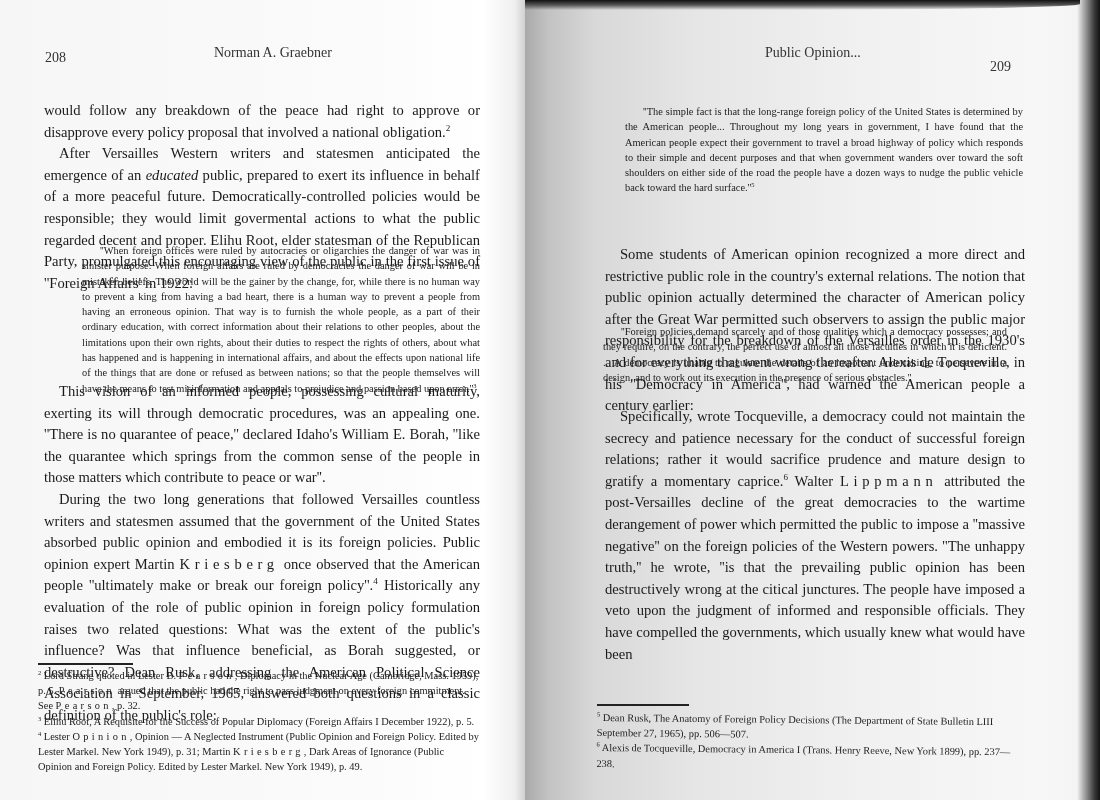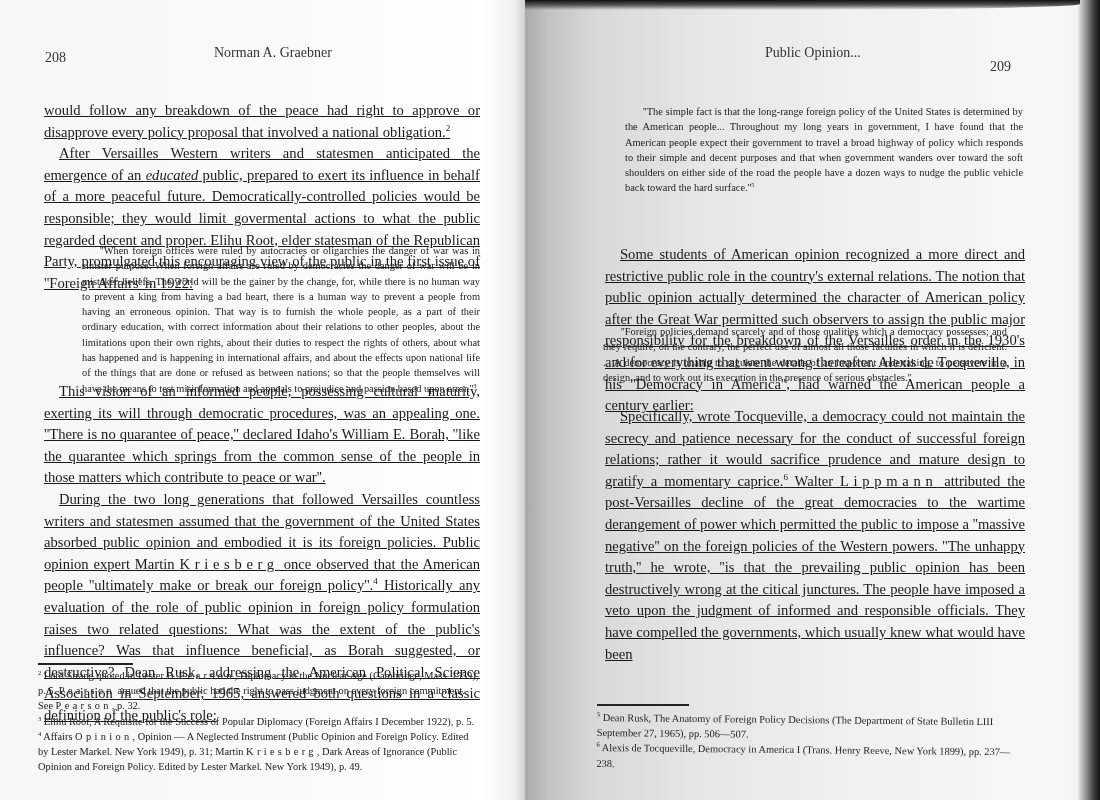--- a/index.html
+++ b/index.html
@@ -18,21 +18,21 @@
     left:525px; width:575px;
     background:linear-gradient(to right, #a9a9a9 0%, #c2c2c2 4%, #d8d8d8 12%, #e6e6e6 30%, #f1f1f1 60%, #f7f7f7 90%, #f4f4f4 96%, #3a3a3a 99%, #111 100%);
   }
   .top-shadow {
     position:absolute; left:0; right:20px; top:0; height:10px;
     background:linear-gradient(to bottom, #111 0%, #555 50%, rgba(0,0,0,0) 100%);
     border-radius:0 0 60% 0;
   }
   .running-head { position:absolute; font-size:14px; color:#333; }
   .body-text { position:absolute; font-size:14.6px; line-height:21.6px; text-align:justify; }
-  .body-text p { margin:0; text-indent:15px;text-decoration:underline; }
+  .body-text p { margin:0; text-indent:15px; }
   .body-text p.noindent { text-indent:0; }
   .quote { position:absolute; font-size:10.4px; line-height:15.3px; text-align:justify; color:#222; }
   .quote p { margin:0; text-indent:18px; }
   .footnotes { position:absolute; font-size:10.4px; line-height:15.2px; color:#222; }
   .footnotes p { margin:0; }
   .fn-rule { position:absolute; height:2px; background:#222; }
   sup { font-size:0.62em; line-height:0; vertical-align:0.7em; }
   .spaced { letter-spacing:0.32em; }
   em { font-style:italic; }
 </style>
@@ -54,21 +54,21 @@
 
   <div class="body-text" style="left:44px; top:381px; width:436px;">
     <p>This vision of an informed people, possessing cultural maturity, exerting its will through democratic procedures, was an appealing one. ''There is no quarantee of peace,'' declared Idaho's William E. Borah, ''like the quarantee which springs from the common sense of the people in those matters which contribute to peace or war''.</p>
     <p><span>During the two long generations that followed Versailles countless writers and statesmen assumed that the government of the United States absorbed public opinion and embodied it is its foreign policies. Public opinion expert Martin </span><span class="spaced">Kriesberg</span><span> once observed that the American people ''ultimately make or break our foreign policy''.</span><sup>4</sup><span> Historically any evaluation of the role of public opinion in foreign policy formulation raises two related questions: What was the extent of the public's influence? Was that influence beneficial, as Borah suggested, or destructive? Dean Rusk, addressing the American Political Science Association in September, 1965, answered both questions in a classic definition of the public's role:</span></p>
   </div>
 
   <div class="fn-rule" style="left:38px; top:663px; width:95px;"></div>
   <div class="footnotes" style="left:38px; top:668px; width:442px;">
       <p><sup>2</sup> <span>Lord Strang quoted in Lester B. </span><span class="spaced">Pearson</span><span>, Diplomacy in the Nuclear Age (Cambridge, Mass. 1959), p. 5. </span><span class="spaced">Pearson</span><span> argued that the public had the right to pass judgment on every foreign commitment. See </span><span class="spaced">Pearson</span><span>, p. 32.</span></p>
       <p><sup>3</sup> <span>Elihu Root, A Requisite for the Success of Popular Diplomacy (Foreign Affairs I December 1922), p. 5.</span></p>
-      <p><sup>4</sup> <span>Affairs </span><span class="spaced">Opinion</span><span>, Opinion — A Neglected Instrument (Public Opinion and Foreign Policy. Edited by Lester Markel. New York 1949), p. 31; Martin </span><span class="spaced">Kriesberg</span><span>, Dark Areas of Ignorance (Public Opinion and Foreign Policy. Edited by Lester Markel. New York 1949), p. 49.</span></p>
+      <p><sup>4</sup> <span>Lester </span><span class="spaced">Opinion</span><span>, Opinion — A Neglected Instrument (Public Opinion and Foreign Policy. Edited by Lester Markel. New York 1949), p. 31; Martin </span><span class="spaced">Kriesberg</span><span>, Dark Areas of Ignorance (Public Opinion and Foreign Policy. Edited by Lester Markel. New York 1949), p. 49.</span></p>
     </div>
 </div>
 
 <div class="page page-right">
   <div class="top-shadow"></div>
   <div class="running-head" style="left:240px; top:45px;">Public Opinion...</div>
   <div class="running-head" style="left:465px; top:59px;">209</div>
 
   <div class="quote" style="left:100px; top:104px; width:398px;">
     <p><span>''The simple fact is that the long-range foreign policy of the United States is determined by the American people... Throughout my long years in government, I have found that the American people expect their government to travel a broad highway of policy which responds to their simple and decent purposes and that when government wanders over toward the soft shoulders on either side of the road the people have a dozen ways to nudge the public vehicle back toward the hard surface.''</span><sup>5</sup></p>

